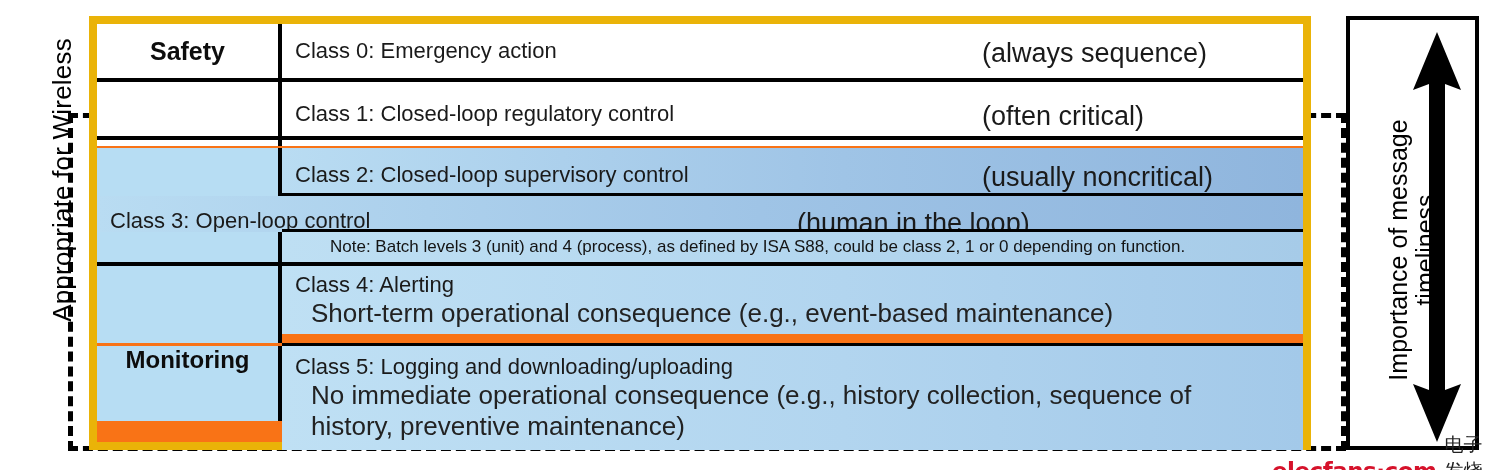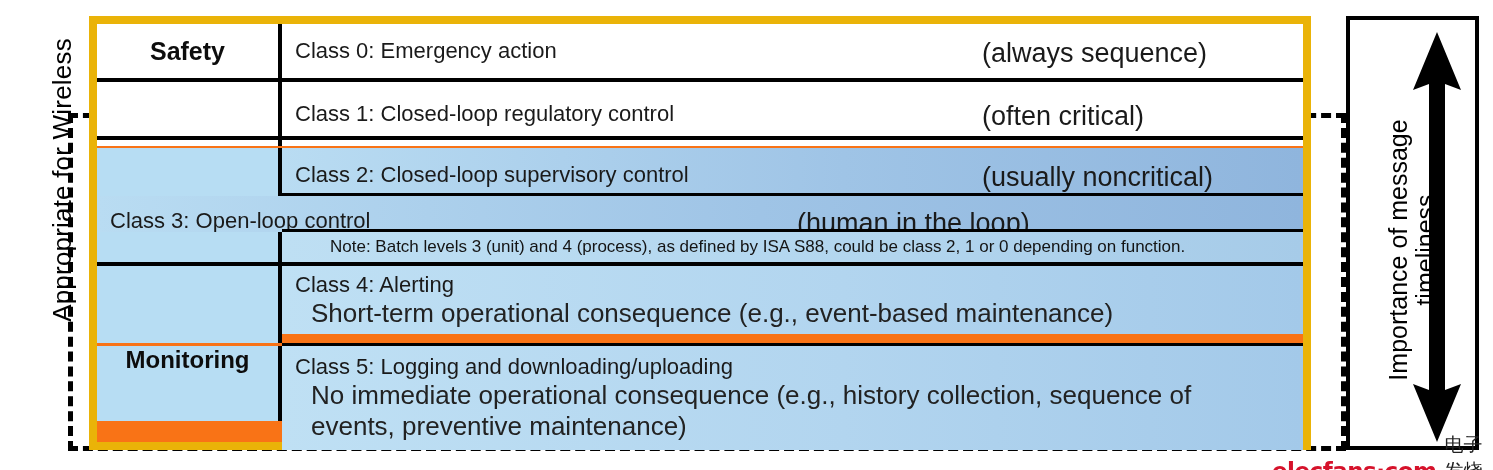--- a/index.html
+++ b/index.html
@@ -276,21 +276,21 @@
   </div>
   <div class="sep thin" style="top:319px; left:185px; width:calc(100% - 185px);"></div>
 
   <div class="mrow" style="top:322px; height:104px;">
     <div class="catcell blue" style="height:75px; font-size:24px;">
       <span style="position:relative; top:-24px;">Monitoring</span>
     </div>
     <div class="contentcell grad-light">
       <div class="ctext">Class 5: Logging and downloading/uploading</div>
       <div class="subtext">No immediate operational consequence (e.g., history collection, sequence of</div>
-      <div class="subtext">events, preventive maintenance)</div>
+      <div class="subtext">history, preventive maintenance)</div>
     </div>
   </div>
 
 </div>
 
 <div class="right-panel">
   <div class="timeliness-label">
     <span>
       <span>Importance of message</span><br>
       <span>timeliness</span>

